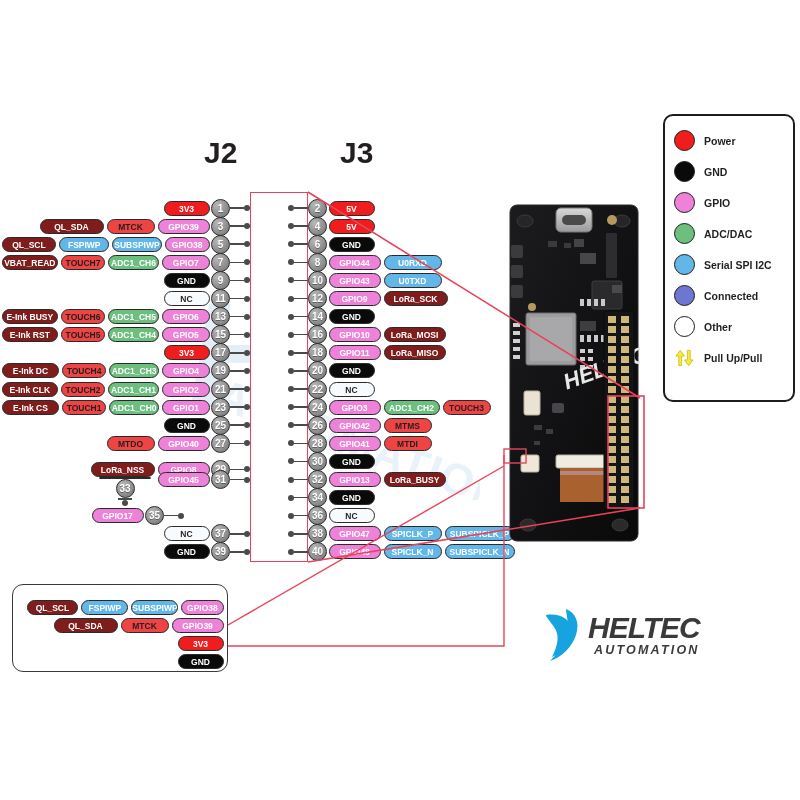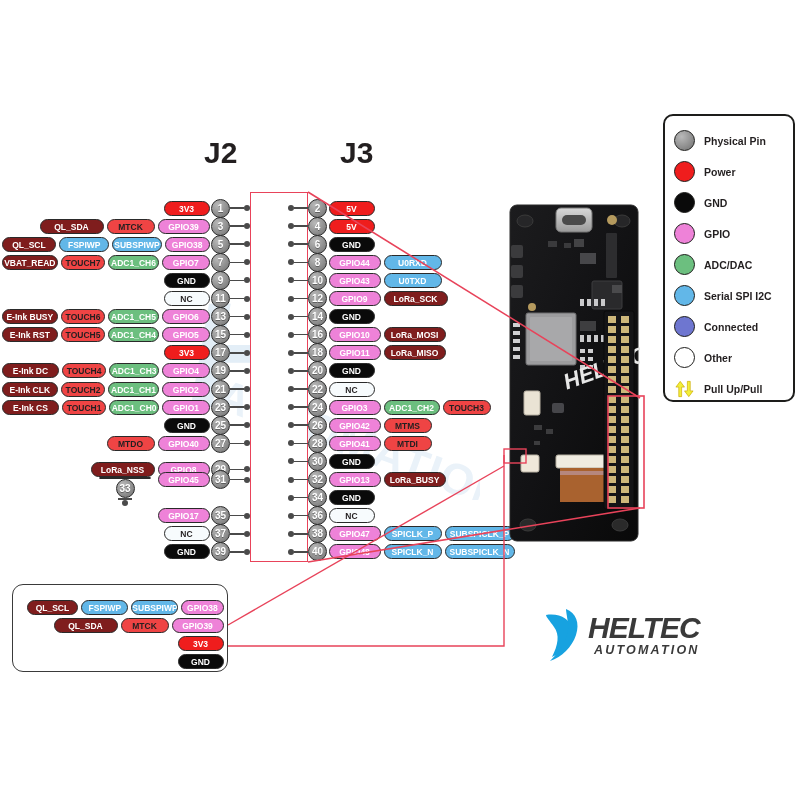--- a/index.html
+++ b/index.html
@@ -252,21 +252,21 @@
         <div class="pinnum">31</div>
         <div class="lead" style="width: 14px;"></div>
         <div class="dot"></div>
       </div>
       <div class="row left" style="left: 0px; top: 489.6px; width: 250px; flex-direction: column;">
         <div class="tag t-gpio" style="width: 52px;">GPIO46</div>
         <div class="pinnum">33</div>
         <div class="lead" style="width: 14px;"></div>
         <div class="dot"></div>
       </div>
-      <div class="row left" style="left: 0px; top: 507.7px; width: 250px;">
+      <div class="row left" style="left: 12px; top: 507.7px; width: 250px; justify-content: center;">
         <div class="tag t-gpio" style="width: 52px;">GPIO17</div>
         <div class="pinnum">35</div>
         <div class="lead" style="width: 14px;"></div>
         <div class="dot"></div>
       </div>
       <div class="row left" style="left: 0px; top: 525.8px; width: 250px;">
         <div class="tag t-nc" style="width: 46px;">NC</div>
         <div class="pinnum">37</div>
         <div class="lead" style="width: 14px;"></div>
         <div class="dot"></div>
@@ -555,24 +555,20 @@
     <rect x="608" y="396" width="36" height="112" fill="none" stroke="#e8435a" stroke-width="1.6"></rect>
 
     <polyline points="228,625 504,466" fill="none" stroke="#e8435a" stroke-width="1.4"></polyline>
     <polyline points="504,455 504,646 228,646" fill="none" stroke="#e8435a" stroke-width="1.4"></polyline>
     <rect x="504" y="449" width="22" height="14" fill="none" stroke="#e8435a" stroke-width="1.4"></rect>
   </svg>
 
   <div class="legend">
     <div id="legend-rows">
         <div class="lg-row">
-          <div class="lg-dot" style="background: radial-gradient(circle at 35% 30%, rgb(185, 185, 185) 0%, rgb(141, 141, 141) 60%, rgb(111, 111, 111) 100%);"></div>
-          <div class="lg-label">Physical Pin</div>
-        </div>
-        <div class="lg-row">
           <div class="lg-dot" style="background: rgb(239, 29, 29);"></div>
           <div class="lg-label">Power</div>
         </div>
         <div class="lg-row">
           <div class="lg-dot" style="background: rgb(10, 10, 10);"></div>
           <div class="lg-label">GND</div>
         </div>
         <div class="lg-row">
           <div class="lg-dot" style="background: rgb(238, 130, 216);"></div>
           <div class="lg-label">GPIO</div>

